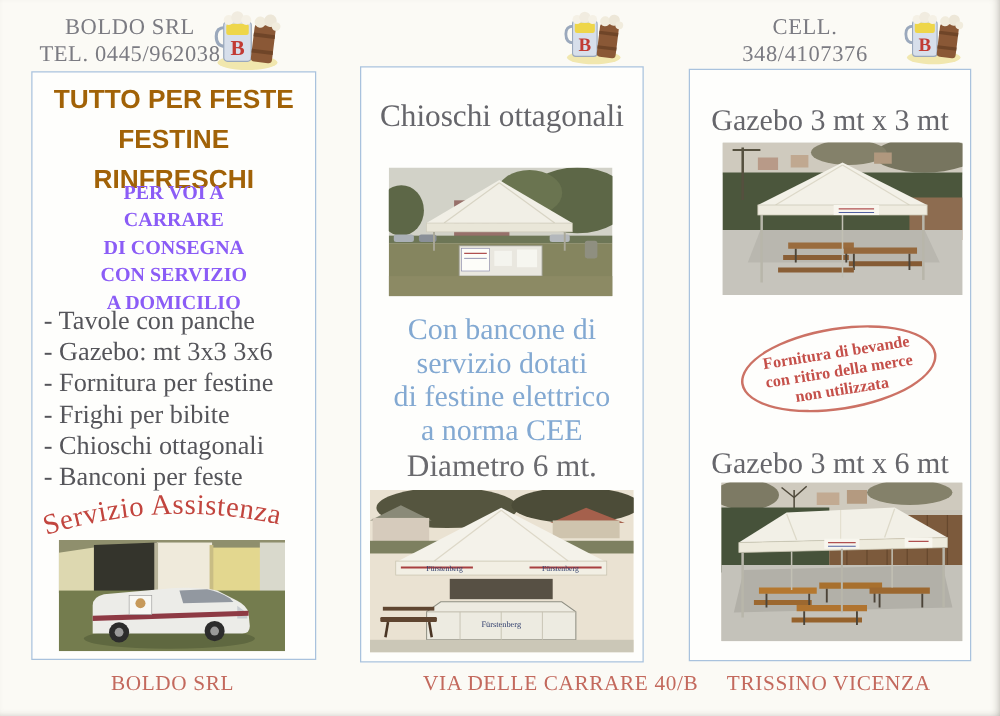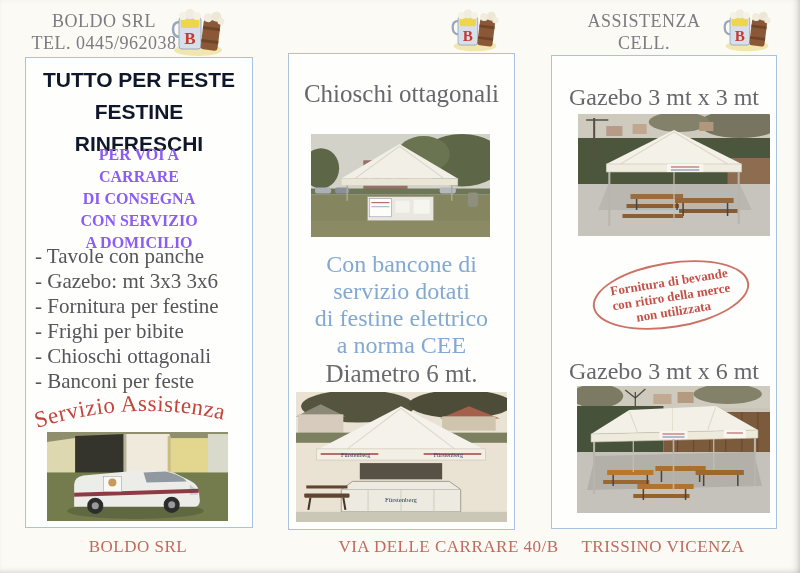--- a/index.html
+++ b/index.html
@@ -7,21 +7,21 @@
   .sheet{position:relative;width:800px;height:573px;background:#fbfaf5;overflow:hidden;
          box-shadow:inset -6px 0 8px -6px rgba(90,85,75,.45), inset 0 -4px 6px -4px rgba(90,85,75,.25);}
   .hdr{position:absolute;text-align:center;font-size:18px;line-height:22px;color:#7b7b82;letter-spacing:.5px;}
   .logo{position:absolute;}
   .panel{position:absolute;border:1px solid #a9c2dd;background:#fefefc;}
   .p-left{left:25px;top:57px;width:226px;height:469px;}
   .p-mid{left:288px;top:53px;width:225px;height:475px;}
   .p-right{left:551px;top:55px;width:224px;height:472px;}
   .abs{position:absolute;}
   .center{width:100%;text-align:center;}
-  .headline{top:6px;font-family:"Liberation Sans",sans-serif;font-weight:bold;font-size:21px;line-height:32px;color:#0f172a;}
+  .headline{top:6px;font-family:"Liberation Sans",sans-serif;font-weight:bold;font-size:21px;line-height:32px;color:#a16207;}
   .subhead{top:86px;font-weight:bold;font-size:16px;line-height:22px;color:#8b5cf6;}
   .rental-list{top:186px;left:9px;font-size:21px;line-height:25px;color:#55555a;white-space:nowrap;}
   .mid-title{top:26px;font-size:25px;color:#66666b;}
   .mid-body{top:197px;font-size:24px;line-height:27px;color:#83a9d2;}
   .mid-diam{top:306px;font-size:25px;color:#6a6a6e;}
   .g-title1{top:28px;font-size:24px;color:#66666b;}
   .g-title2{top:302px;font-size:24px;color:#66666b;}
   .stamp{top:206px;left:40px;width:158px;height:66px;border:2px solid #cc7265;border-radius:50%;
          transform:rotate(-9deg);box-sizing:border-box;}
   .stamp-text{padding-top:10px;text-align:center;font-size:13px;font-weight:bold;line-height:15px;color:#c5504a;}
@@ -33,21 +33,20 @@
 <body>
 
 <div class="sheet">
 
   <div class="hdr" style="left:28px;top:10px;width:152px;">
     <div>BOLDO SRL</div>
     <div>TEL. 0445/962038</div>
   </div>
 
   <div class="hdr" style="left:566px;top:10px;width:156px;">
-    <div>ASSISTENZA</div>
     <div>CELL. 348/4107376</div>
   </div>
 
   <div class="logo" style="left:170px;top:6px;">
     <svg width="56" height="50" viewBox="0 0 56 50">
       <ellipse cx="28" cy="44" rx="24" ry="6" fill="#f1e7ae"></ellipse>
       <g>
         <path d="M10,16 Q3,16 3,23 Q3,31 10,31" fill="none" stroke="#9aa8bc" stroke-width="2.5"></path>
         <rect x="9" y="11" width="22" height="32" rx="3" fill="#d7dfeb" stroke="#9aa8bc" stroke-width="1"></rect>
         <rect x="11" y="13" width="18" height="9" rx="2" fill="#eed64a"></rect>

